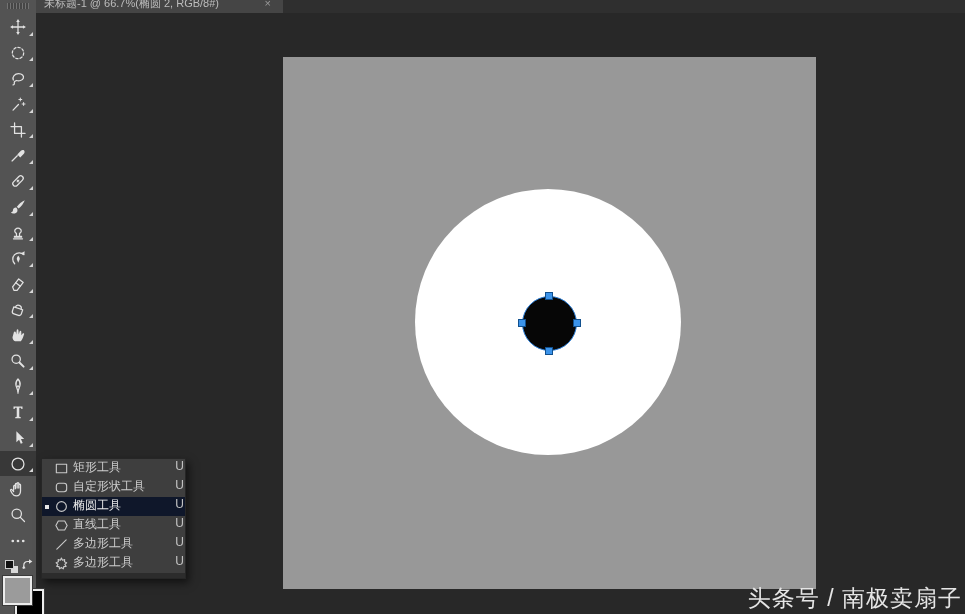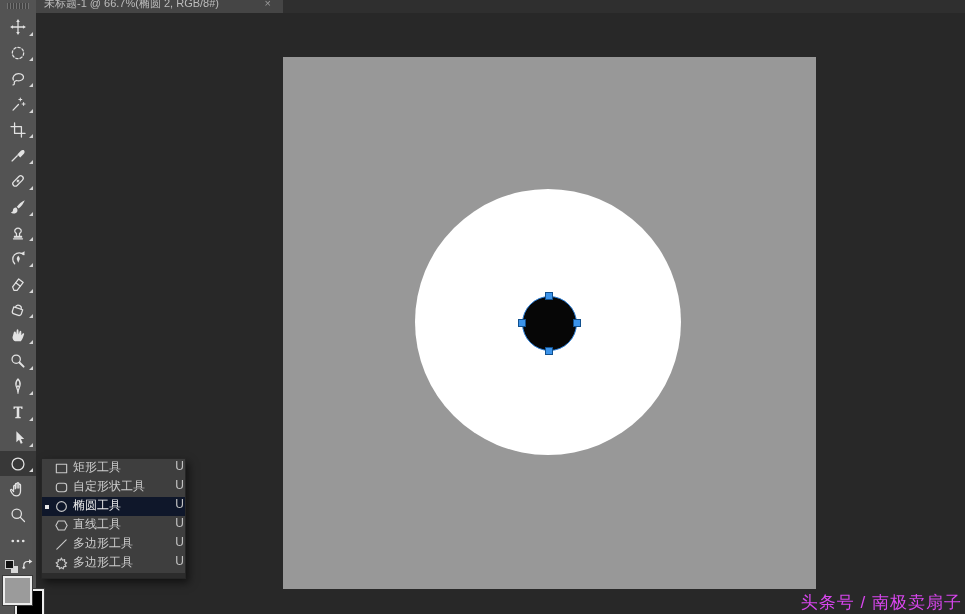--- a/index.html
+++ b/index.html
@@ -55,21 +55,21 @@
   .bullet{width:9px;flex:0 0 9px;display:flex;align-items:center;}
   .bullet span{display:none;width:4px;height:4px;background:#e6e6e6;}
   .f-row.selected .bullet span{display:block;}
   .f-ic{flex:0 0 19px;display:flex;align-items:center;}
   .mi{stroke:#c9c9c9;fill:none;stroke-width:1.2;stroke-linejoin:round;stroke-linecap:round;}
   .f-label{flex:1;white-space:nowrap;overflow:hidden;}
   .f-key{flex:0 0 auto;color:#c4c4c4;}
   .f-bottom{height:5px;background:#2c2c2c;}
 
   
-  .watermark{position:absolute;right:3px;bottom:0px;font-size:17px;color:#d946ef;z-index:20;
+  .watermark{position:absolute;right:3px;bottom:0px;font-size:23px;color:#e5e5e5;z-index:20;
       letter-spacing:1px;}
 </style>
 </head>
 <body>
 
 <div id="app">
 
   <div class="tabbar">
     <div class="tab">
       <span class="tab-title">未标题-1 @ 66.7%(椭圆 2, RGB/8#)</span>

